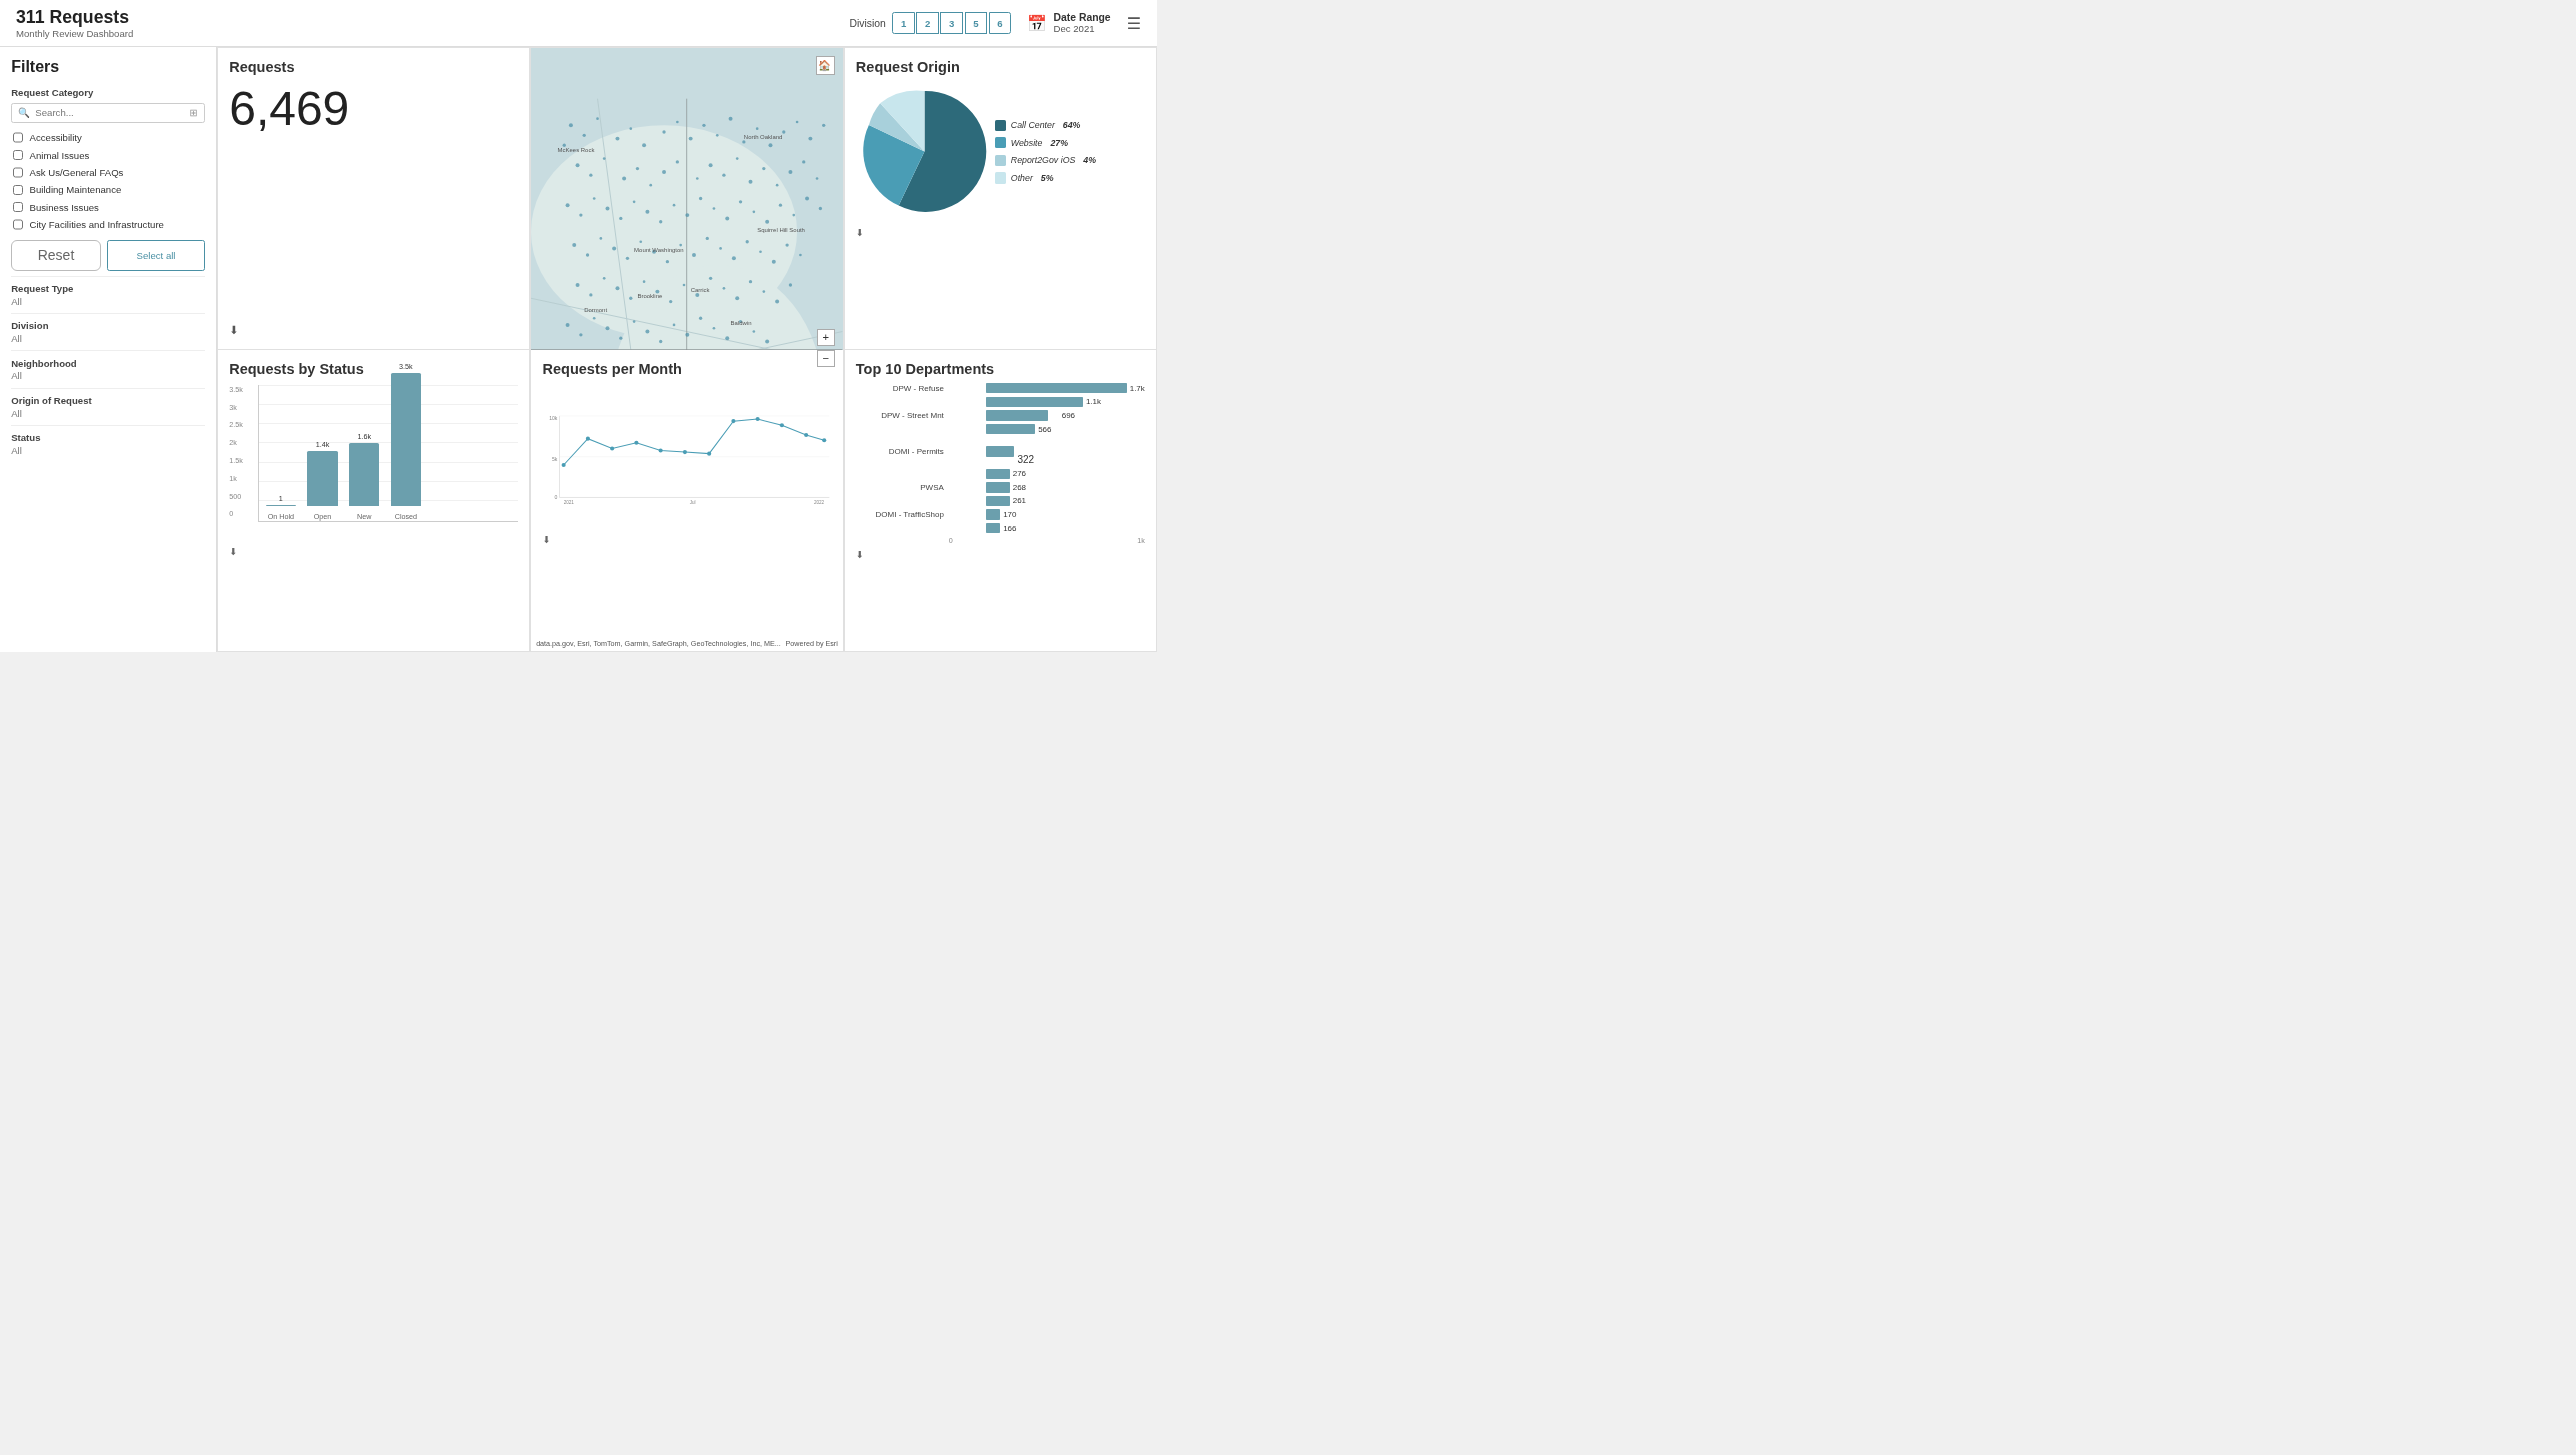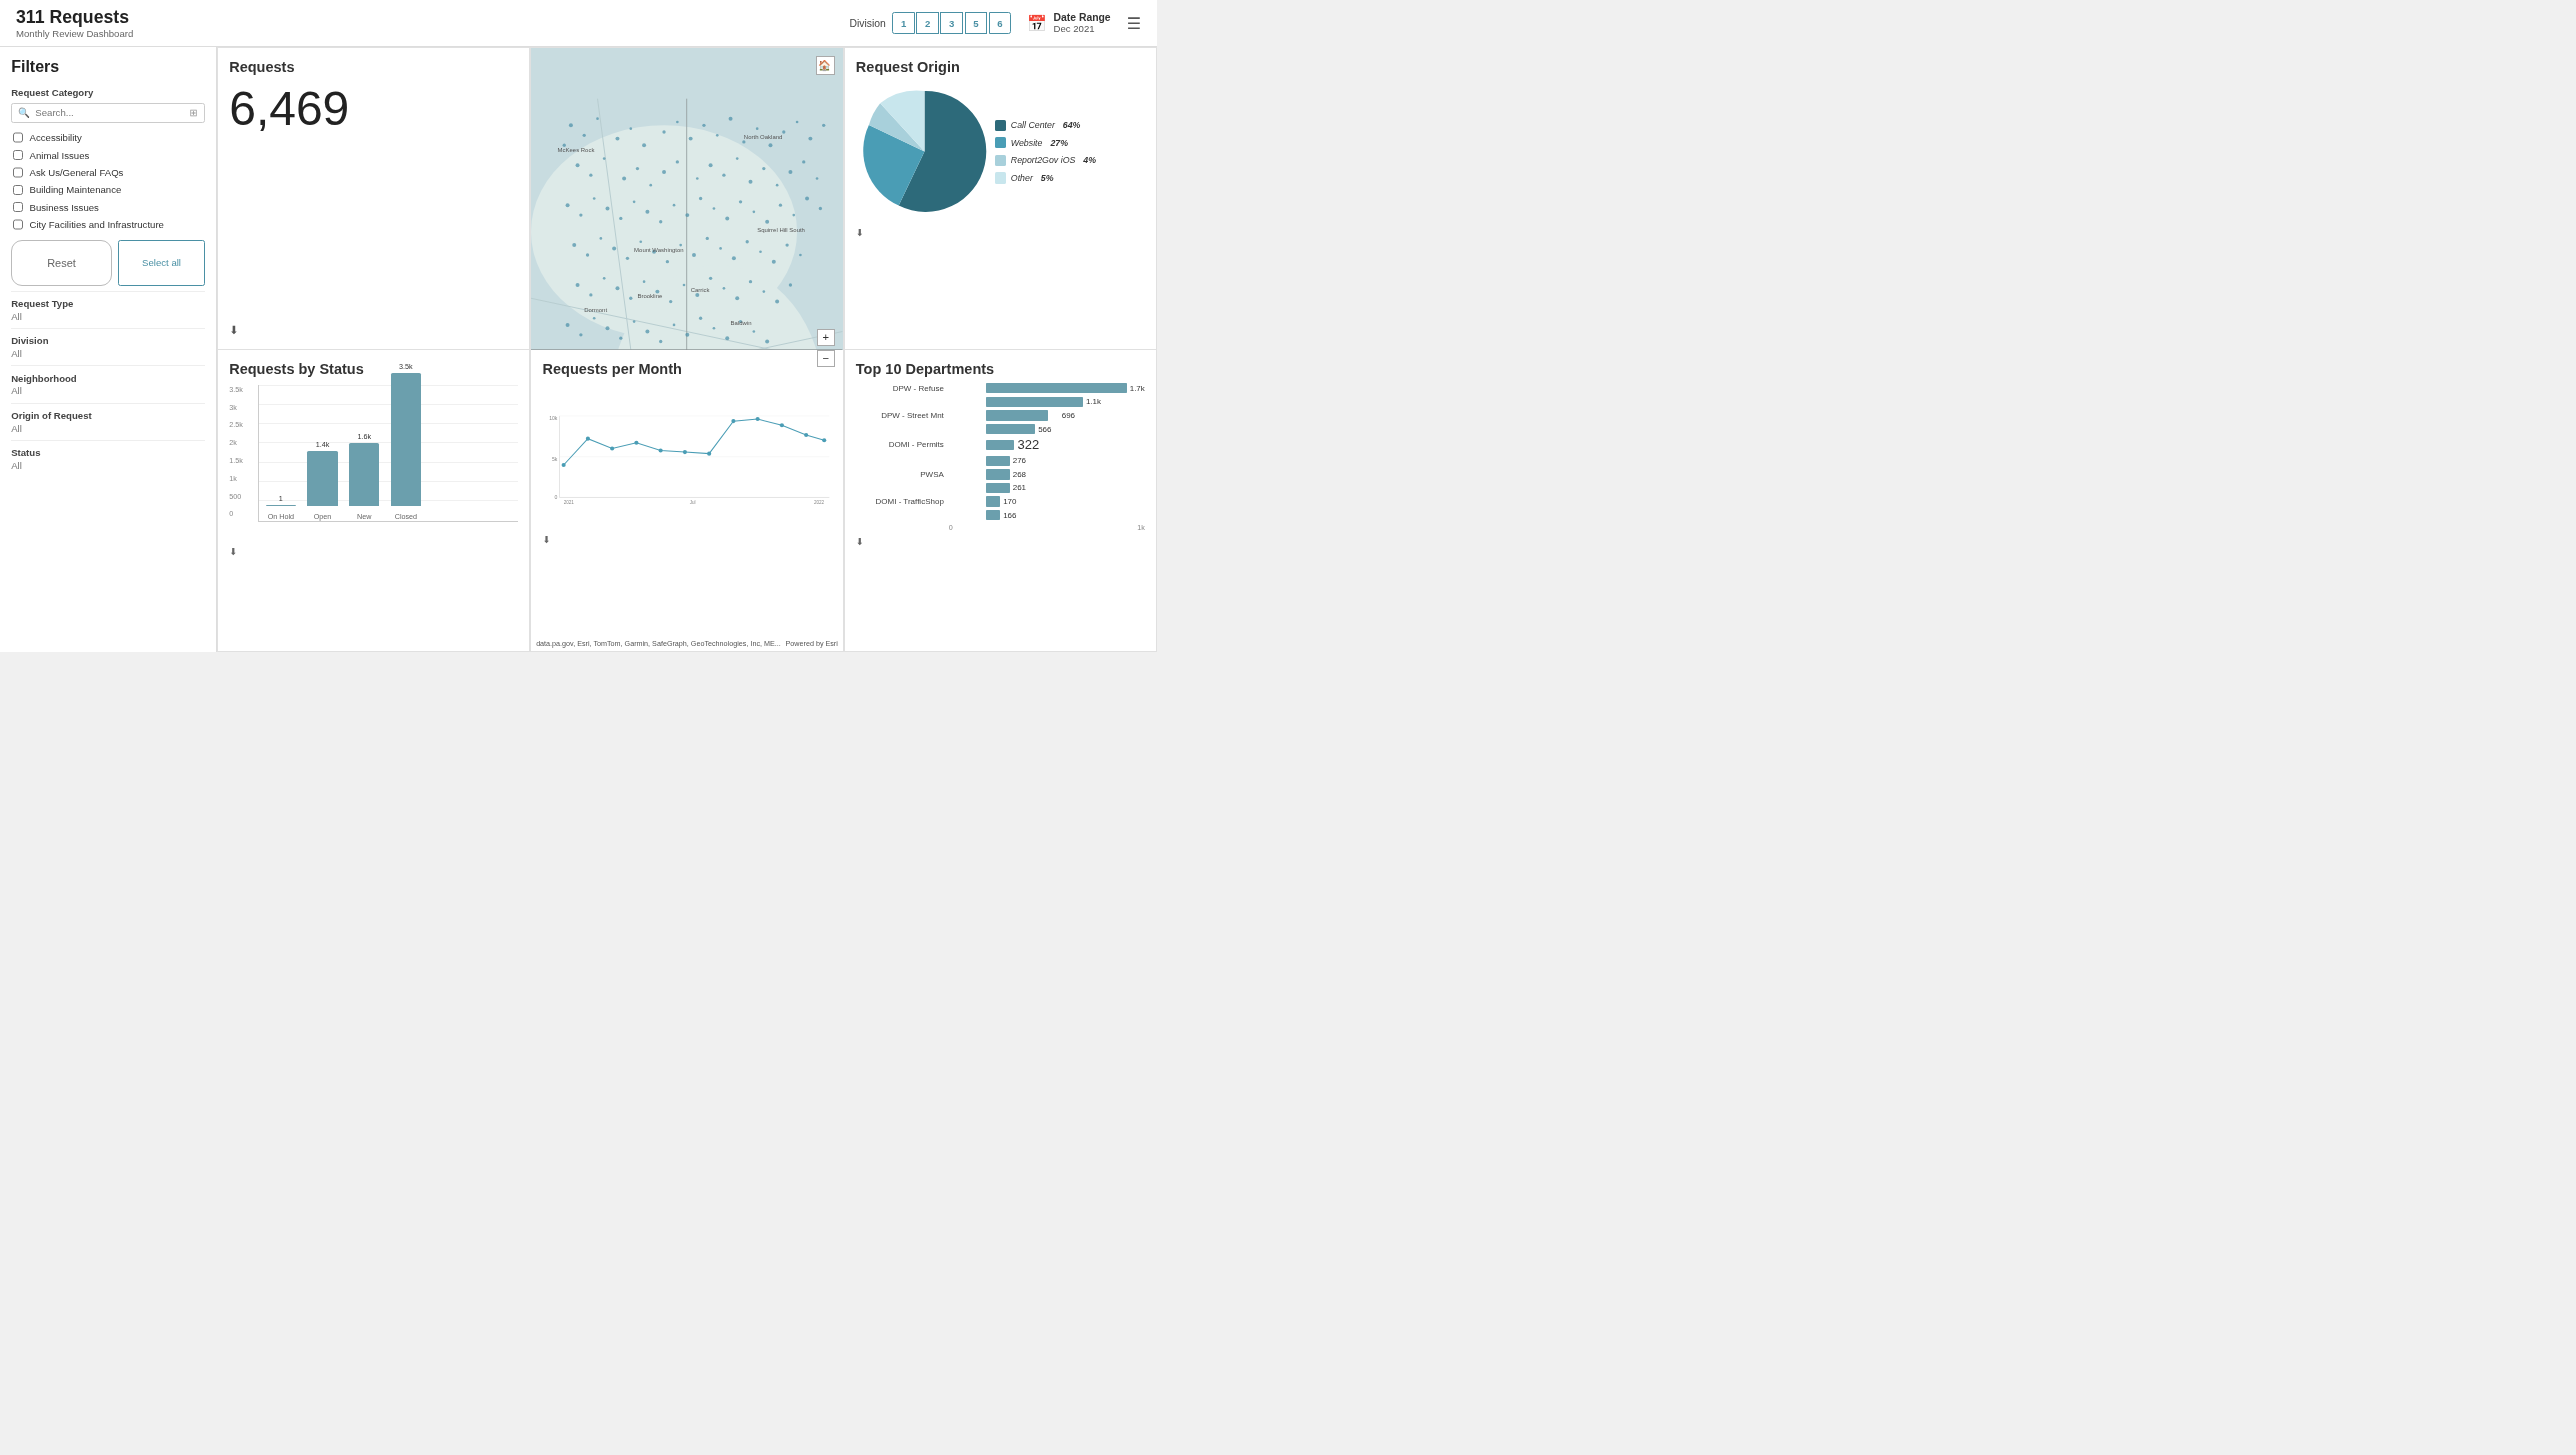--- a/index.html
+++ b/index.html
@@ -31,21 +31,21 @@
     .sidebar h2 { font-size: 16px; font-weight: 700; margin-bottom: 11.2px; color: #222; }
     .filter-section { margin-bottom: 5px; }
     .filter-section-title { font-size: 9.6px; font-weight: 700; color: #444; margin-bottom: 4.8px; }
     .search-box { display: flex; align-items: center; border: 0.8px solid #ccc; border-radius: 2.4px; padding: 3.2px 6.4px; margin-bottom: 6.4px; background: #fff; }
     .search-box input { border: none; outline: none; font-size: 9.6px; width: 100%; }
     .search-icon-small { color: #999; margin-right: 4.8px; font-size: 9.6px; }
     .filter-icon { color: #999; font-size: 9.6px; cursor: pointer; }
     .checkbox-item { display: flex; align-items: center; gap: 6.4px; padding: 3.2px 1.6px; font-size: 9.6px; color: #333; cursor: pointer; }
     .checkbox-item input[type=checkbox] { width: 10.4px; height: 10.4px; cursor: pointer; }
     .filter-actions { display: flex; gap: 6.4px; margin-top: 6.4px; }
-    .btn-reset { flex: 1; padding: 16px; border: 1.2px solid #bbb; background: #fff; color: #666; font-size: 11px; border-radius: 11px; cursor: pointer; }
+    .btn-reset { flex: 1; padding: 5px; border: 1.2px solid #bbb; background: #fff; color: #666; font-size: 14px; border-radius: 6px; cursor: pointer; }
     .btn-select-all { flex: 1; padding: 9px; border: 1.2px solid #4a90a4; background: #fff; color: #4a90a4; font-size: 9.6px; border-radius: 2.4px; cursor: pointer; }
     .filter-row { padding: 6.4px 0; border-top: 0.8px solid #eee; }
     .filter-row-title { font-size: 9.6px; font-weight: 700; color: #444; margin-bottom: 1.6px; }
     .filter-row-value { font-size: 9.6px; color: #777; }
 
     
     .content { flex: 1; display: grid; grid-template-columns: 1fr 1fr 1fr; grid-template-rows: 1fr 1fr; gap: 0; overflow: hidden; }
 
     
     .panel { background: #fff; border: 0.8px solid #e0e0e0; padding: 11.2px; overflow: hidden; position: relative; }
@@ -551,21 +551,21 @@
               <span style="font-size:8px;margin-left:3.2px;">566</span>
             </div>
           </div>
         </div>
 
         <div class="dept-row">
           <div class="dept-row-inner">
             <span class="dept-name" style="width:88px;font-size:8px;color:#444;text-align:right;flex-shrink:0;">DOMI - Permits</span>
             <div style="flex:1;margin-left:4.8px;display:flex;align-items:center;">
               <div style="background:#6b9fad;height:10.4px;width:18%;border-radius:0.8px;"></div>
-              <span style="font-size:13px;margin-left:3.2px;">322</span>
+              <span style="font-size:10px;margin-left:3.2px;margin-top:17px;">322</span>
             </div>
           </div>
         </div>
 
         <div class="dept-row">
           <div class="dept-row-inner">
             <span class="dept-name" style="width:88px;font-size:8px;color:#444;text-align:right;flex-shrink:0;"></span>
             <div style="flex:1;margin-left:4.8px;display:flex;align-items:center;">
               <div style="background:#6b9fad;height:10.4px;width:15%;border-radius:0.8px;"></div>
               <span style="font-size:8px;margin-left:3.2px;">276</span>

